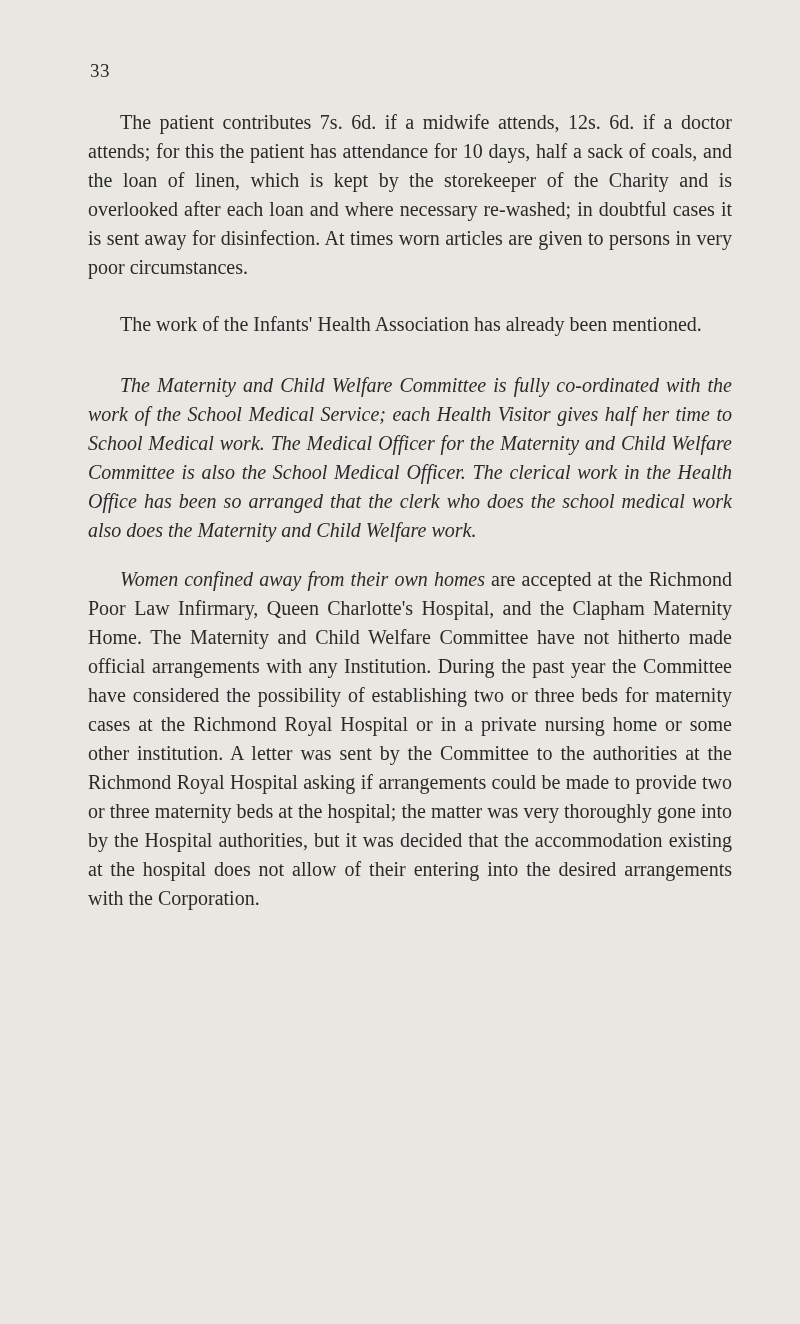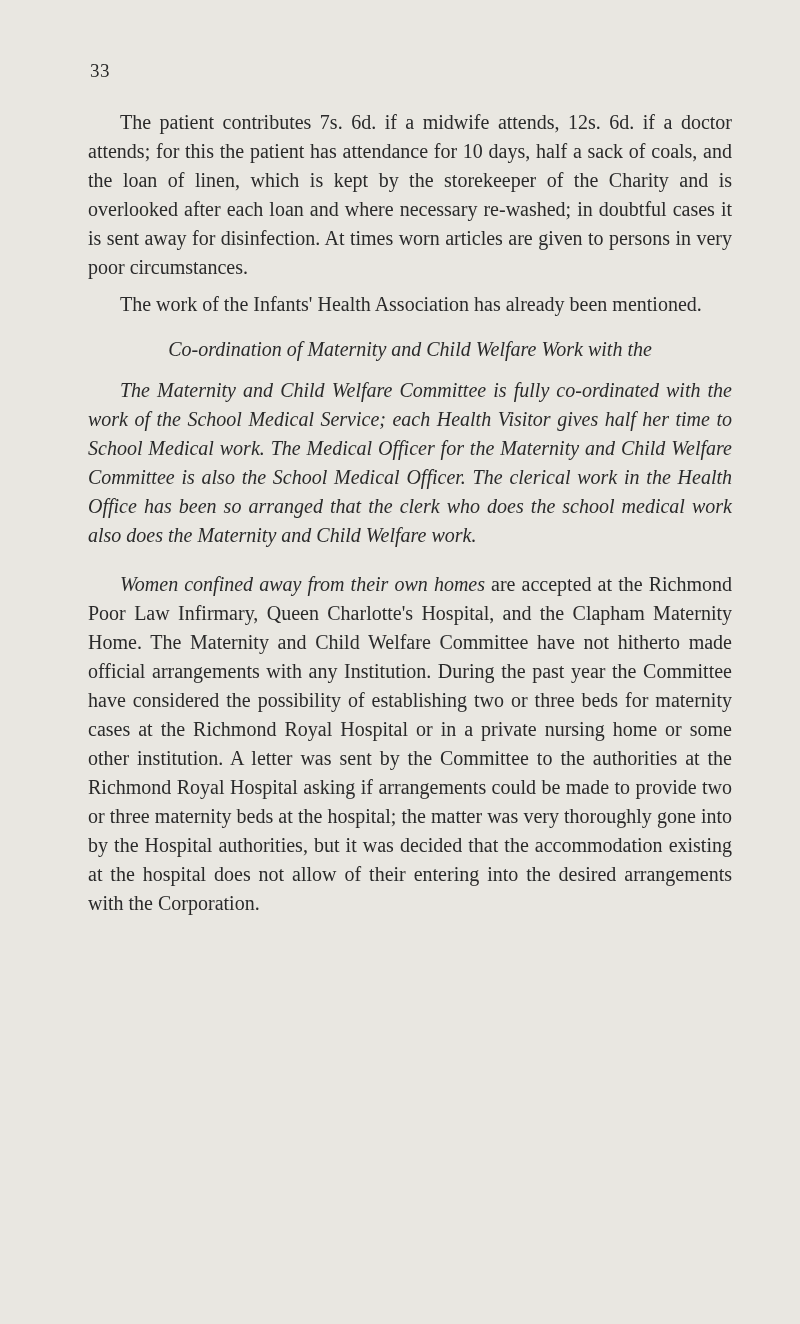--- a/index.html
+++ b/index.html
@@ -28,22 +28,22 @@
     margin-bottom: 26px;
     letter-spacing: 0.5px;
   }
   p {
     margin: 0;
     font-size: 20px;
     line-height: 29px;
     text-align: justify;
     text-indent: 32px;
   }
-  .p1 { margin-bottom: 8px; }
-  .p2 { margin-bottom: 16px; }
+  .p1 { margin-bottom: 28px; }
+  .p2 { margin-bottom: 32px; }
   .heading {
     font-style: italic;
     text-align: center;
     font-size: 20px;
     line-height: 29px;
     margin-bottom: 12px;
   }
   .p3 { margin-bottom: 20px; font-style: italic; }
   .p4 { margin-bottom: 20px; }
   .it { font-style: italic; }
@@ -53,20 +53,19 @@
 <body>
 
 <div class="page">
   <div class="page-number">33</div>
 
   <p class="p1">The patient contributes 7s. 6d. if a midwife attends, 12s. 6d. if a doctor attends; for this the patient has attendance for 10 days, half a sack of coals, and the loan of linen, which is kept by the storekeeper of the Charity and is overlooked after each loan and where necessary re-washed; in doubtful cases it is sent away for disinfection. At times worn articles are given to persons in very poor circumstances.</p>
 
   <p class="p2">The work of the Infants' Health Association has already been mentioned.</p>
 
   <div class="heading">
-    <div>Co-ordination of Maternity and Child Welfare Work with the</div>
   </div>
 
   <p class="p3">The Maternity and Child Welfare Committee is fully co-ordinated with the work of the School Medical Service; each Health Visitor gives half her time to School Medical work. The Medical Officer for the Maternity and Child Welfare Committee is also the School Medical Officer. The clerical work in the Health Office has been so arranged that the clerk who does the school medical work also does the Maternity and Child Welfare work.</p>
 
   <p class="p4"><span class="it">Women confined away from their own homes</span><span> are accepted at the Richmond Poor Law Infirmary, Queen Charlotte's Hospital, and the Clapham Maternity Home. The Maternity and Child Welfare Committee have not hitherto made official arrangements with any Institution. During the past year the Committee have considered the possibility of establishing two or three beds for maternity cases at the Richmond Royal Hospital or in a private nursing home or some other institution. A letter was sent by the Committee to the authorities at the Richmond Royal Hospital asking if arrangements could be made to provide two or three maternity beds at the hospital; the matter was very thoroughly gone into by the Hospital authorities, but it was decided that the accommodation existing at the hospital does not allow of their entering into the desired arrangements with the Corporation.</span></p>
 
 </div>
 
 </body></html>

